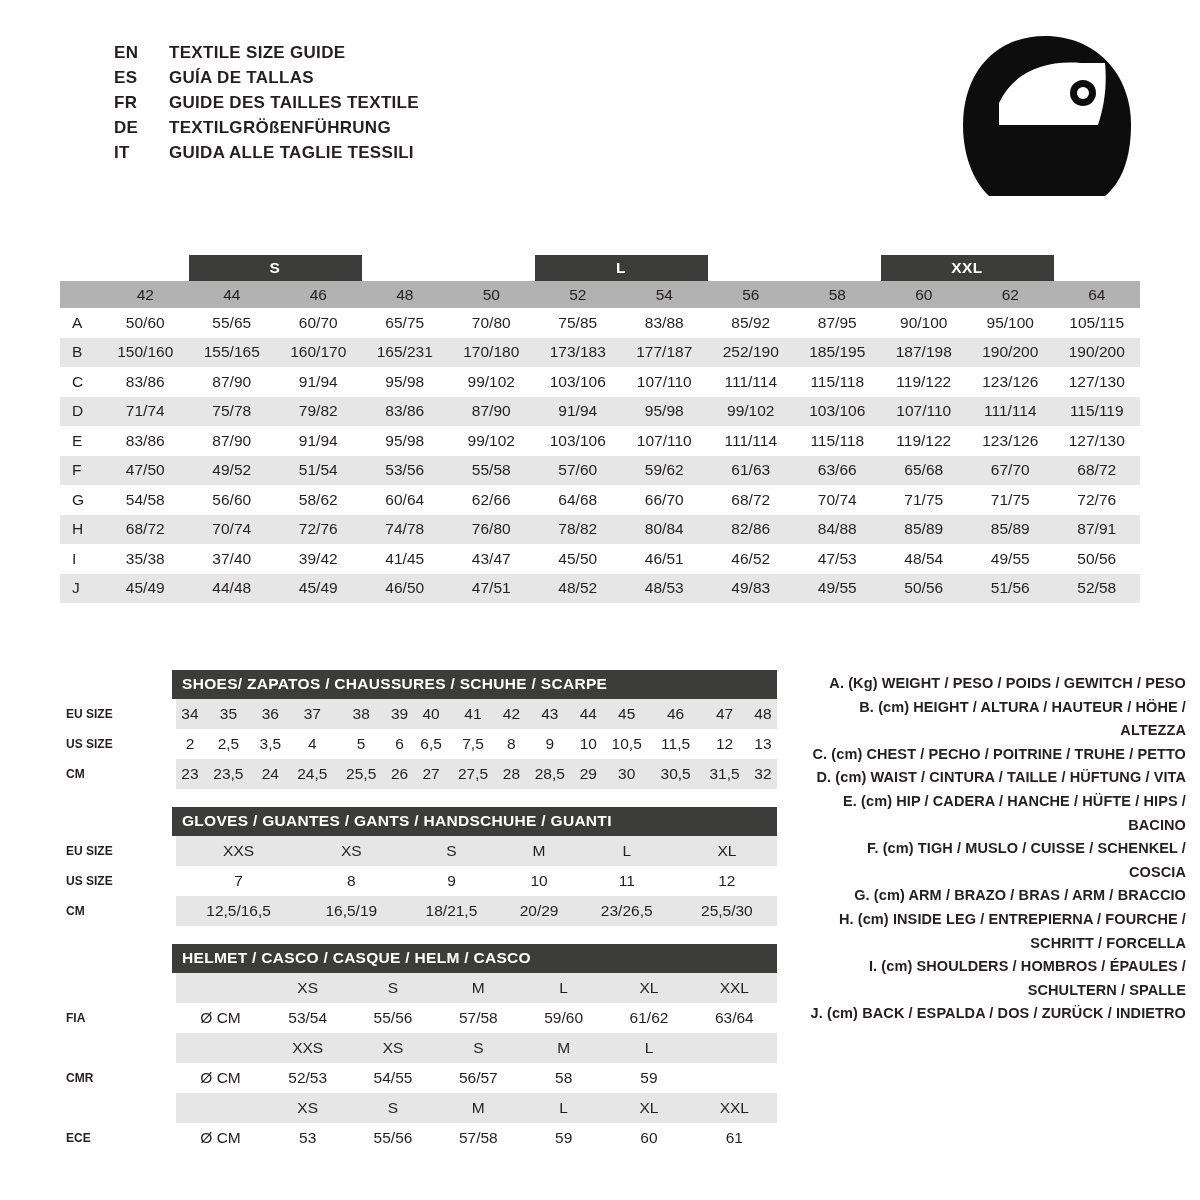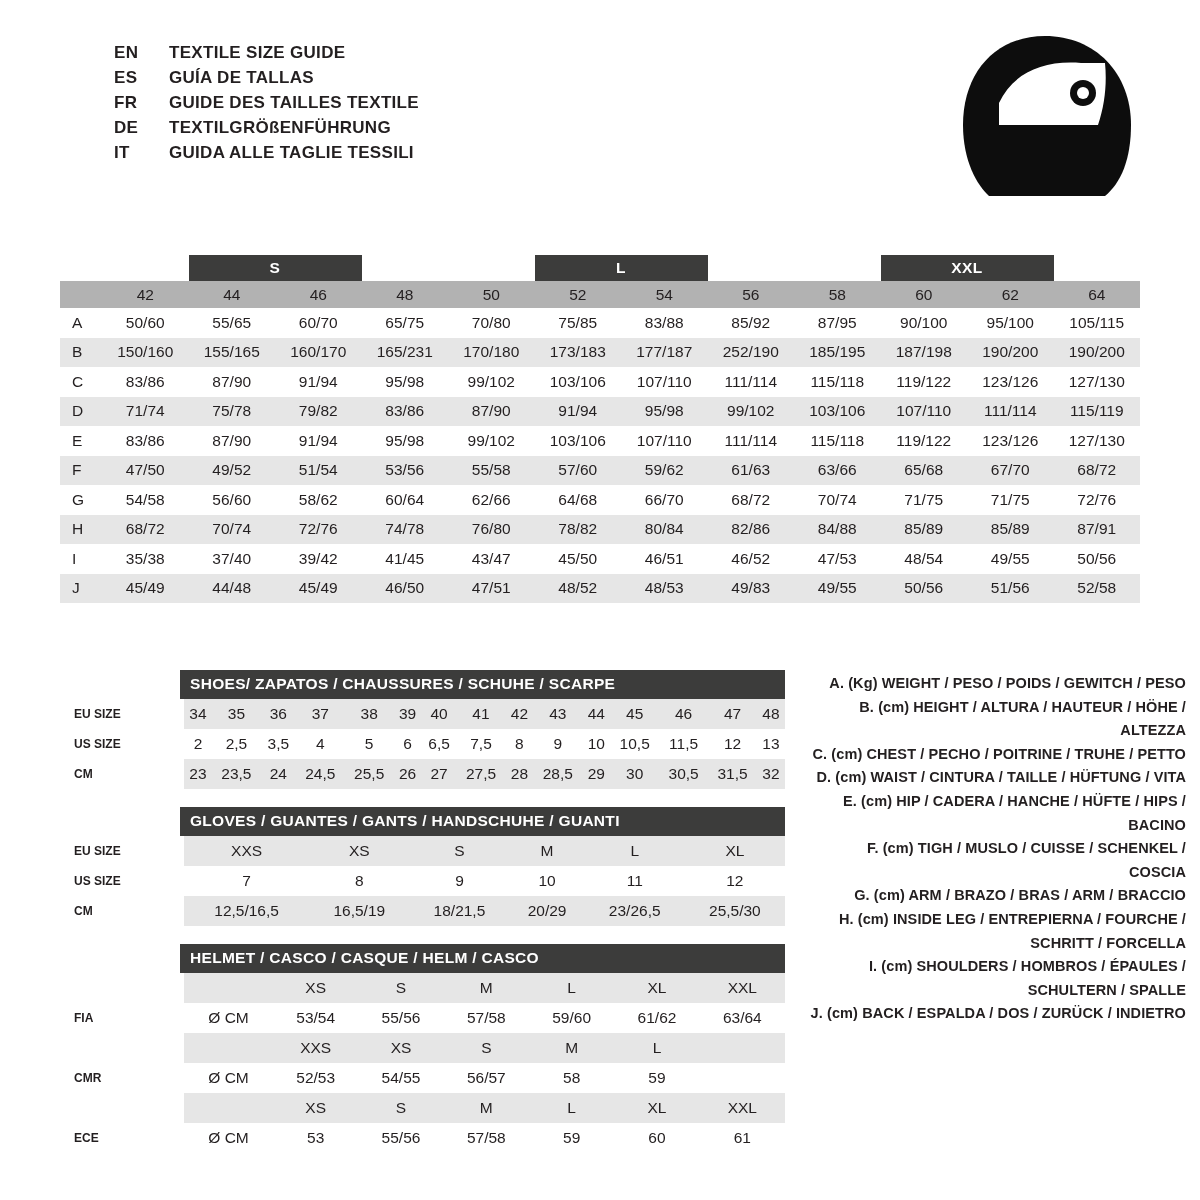--- a/index.html
+++ b/index.html
@@ -100,21 +100,21 @@
   .datarow.alt td {
     background: #e6e6e6;
   }
   .datarow.plain td {
     background: #ffffff;
   }
 
   
   .lower {
     position: absolute;
-    left: 70px;
+    left: 62px;
     top: 670px;
     width: 715px;
   }
   .sub-title {
     background: #3c3c3b;
     color: #ffffff;
     font-size: 15.5px;
     font-weight: bold;
     letter-spacing: 0.3px;
     padding: 5px 0 5px 10px;

